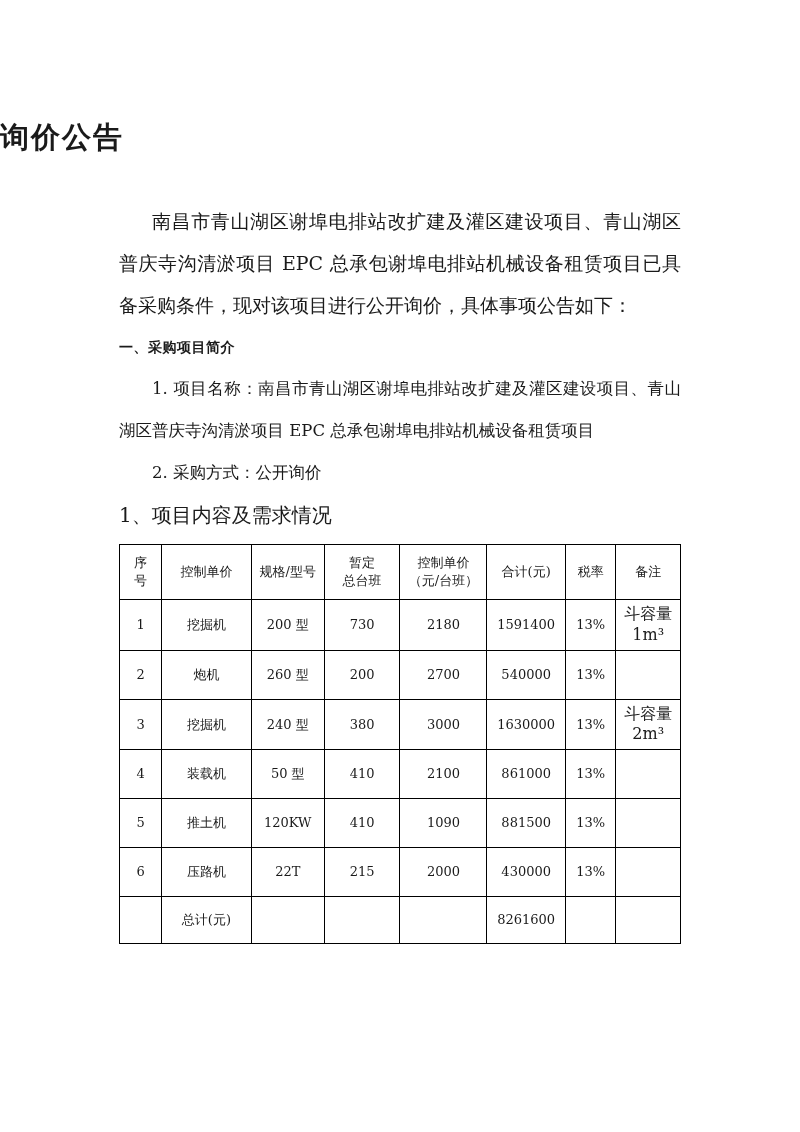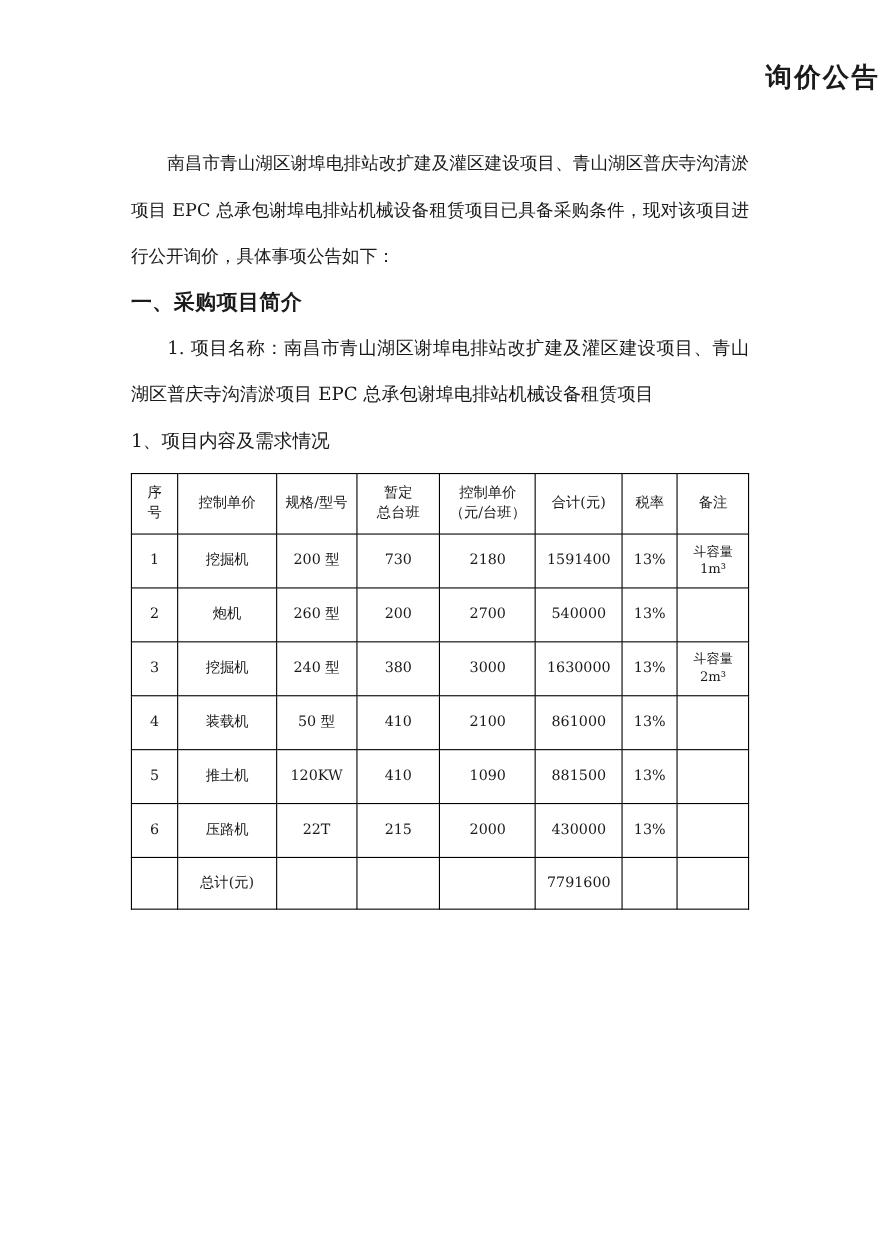--- a/index.html
+++ b/index.html
@@ -17,60 +17,60 @@
   .page {
     position: relative;
     width: 800px;
     height: 1132px;
     box-sizing: border-box;
     padding: 0;
     overflow: hidden;
   }
   .doc-title {
     margin: 0;
-    padding-top: 54px;
-    text-align: right;
-    font-size: 24px;
+    padding-top: 118px;
+    text-align: left;
+    font-size: 29px;
     font-weight: bold;
     letter-spacing: 2px;
     font-family: "DejaVu Serif", "Liberation Serif", serif;
   }
   .body-block {
     margin: 0 auto;
     width: 562px;
     padding-top: 42px;
   }
   p.para {
     margin: 0 0 0 0;
-    font-size: 16px;
+    font-size: 19px;
     line-height: 42px;
     text-align: justify;
     text-justify: inter-ideograph;
   }
   p.para.indent {
     text-indent: 33px;
   }
   p.heading {
     margin: 0;
-    font-size: 19px;
+    font-size: 14px;
     font-weight: bold;
     line-height: 42px;
     letter-spacing: 0.5px;
   }
   p.subitem {
     margin: 0;
     font-size: 16.5px;
     line-height: 42px;
     text-indent: 33px;
     text-align: justify;
     text-justify: inter-ideograph;
   }
   p.plain-line {
     margin: 0;
-    font-size: 17px;
+    font-size: 20px;
     line-height: 42px;
   }
 
   
   .table-wrap {
     width: 562px;
     margin: 8px auto 0 auto;
   }
   table.eq {
     border-collapse: collapse;
@@ -88,21 +88,21 @@
     line-height: 1.35;
   }
   table.eq thead td {
     height: 46px;
     font-size: 13px;
   }
   table.eq tbody td {
     height: 40px;
   }
   table.eq tbody tr td.remark {
-    font-size: 12px;
+    font-size: 16px;
     line-height: 1.3;
   }
   table.eq tfoot td {
     height: 38px;
   }
   .total-label {
     font-weight: normal;
   }
   .col-seq { width: 7.5%; }
   .col-name { width: 16%; }
@@ -121,20 +121,21 @@
   <h1 class="doc-title">询价公告</h1>
 
   <div class="body-block">
 
     <p class="para indent">南昌市青山湖区谢埠电排站改扩建及灌区建设项目、青山湖区普庆寺沟清淤项目 EPC 总承包谢埠电排站机械设备租赁项目已具备采购条件，现对该项目进行公开询价，具体事项公告如下：</p>
 
     <p class="heading">一、采购项目简介</p>
 
     <p class="subitem">1. 项目名称：南昌市青山湖区谢埠电排站改扩建及灌区建设项目、青山湖区普庆寺沟清淤项目 EPC 总承包谢埠电排站机械设备租赁项目</p>
 
+    <p class="subitem">2. 采购方式：公开询价</p>
 
 
 
 
     <p class="plain-line">1、项目内容及需求情况</p>
 
   </div>
 
   <div class="table-wrap">
     <table class="eq">
@@ -231,21 +232,21 @@
           <td class="remark"></td>
         </tr>
       </tbody>
       <tfoot>
         <tr>
           <td></td>
           <td class="total-label">总计(元)</td>
           <td></td>
           <td></td>
           <td></td>
-          <td>7791600</td>
+          <td>8261600</td>
           <td></td>
           <td></td>
         </tr>
       </tfoot>
     </table>
   </div>
 
 </div>
 
 </body></html>

